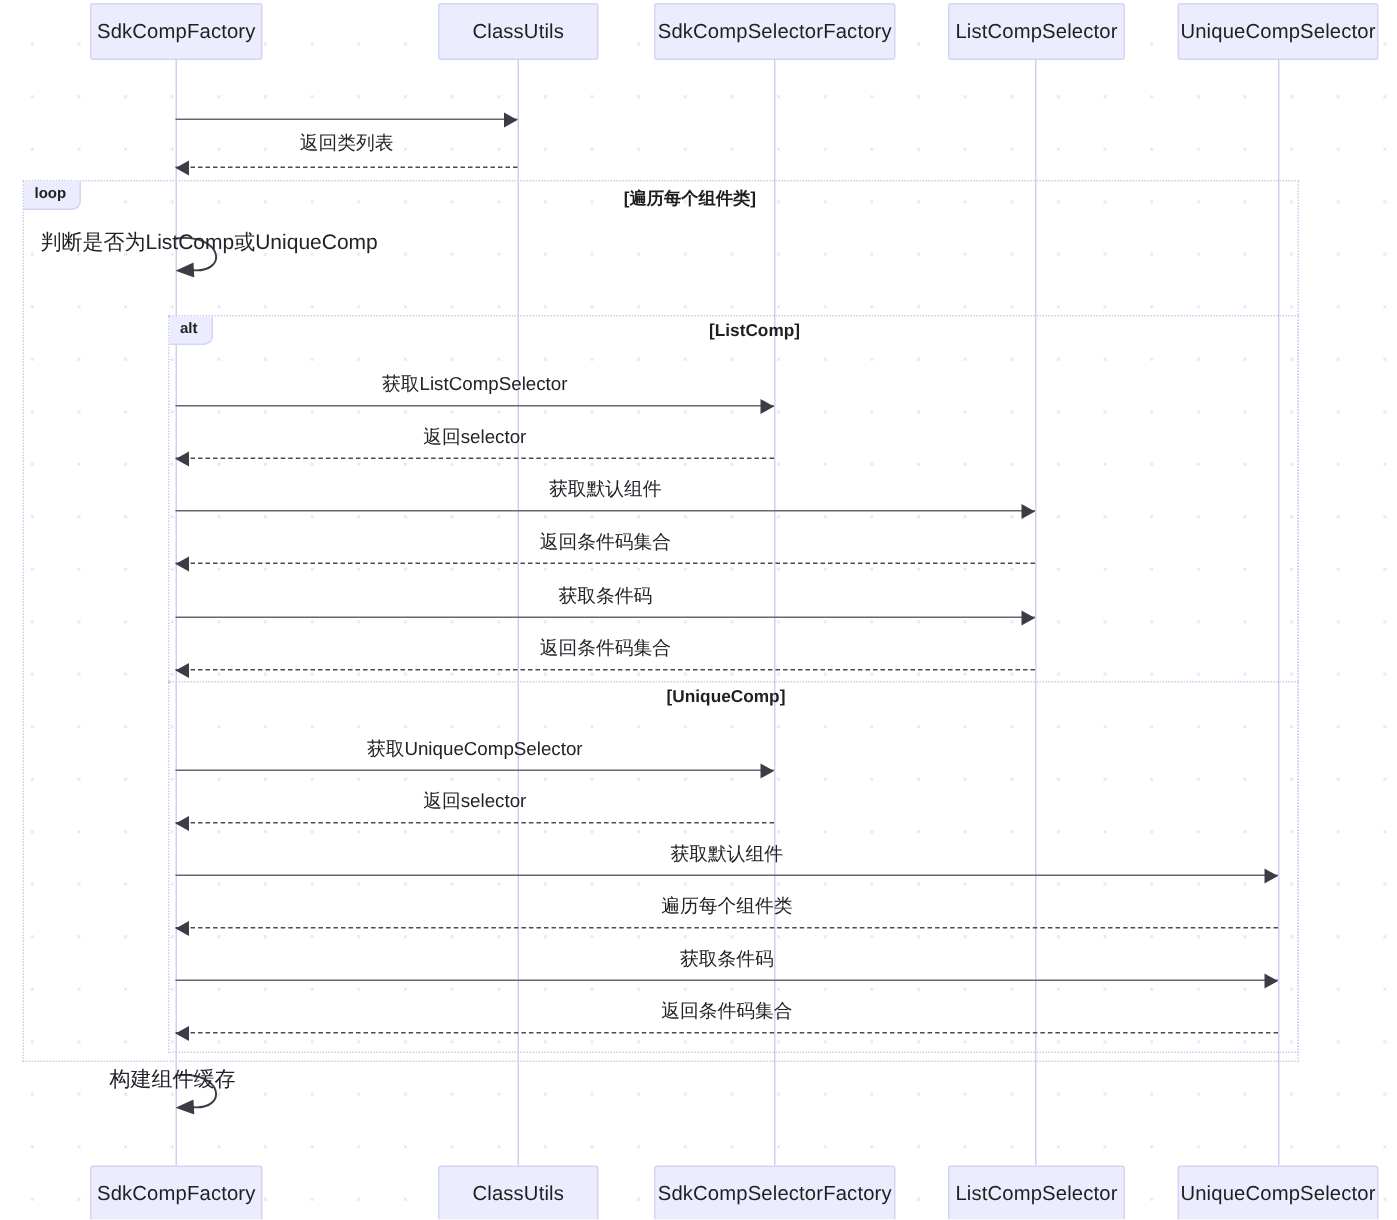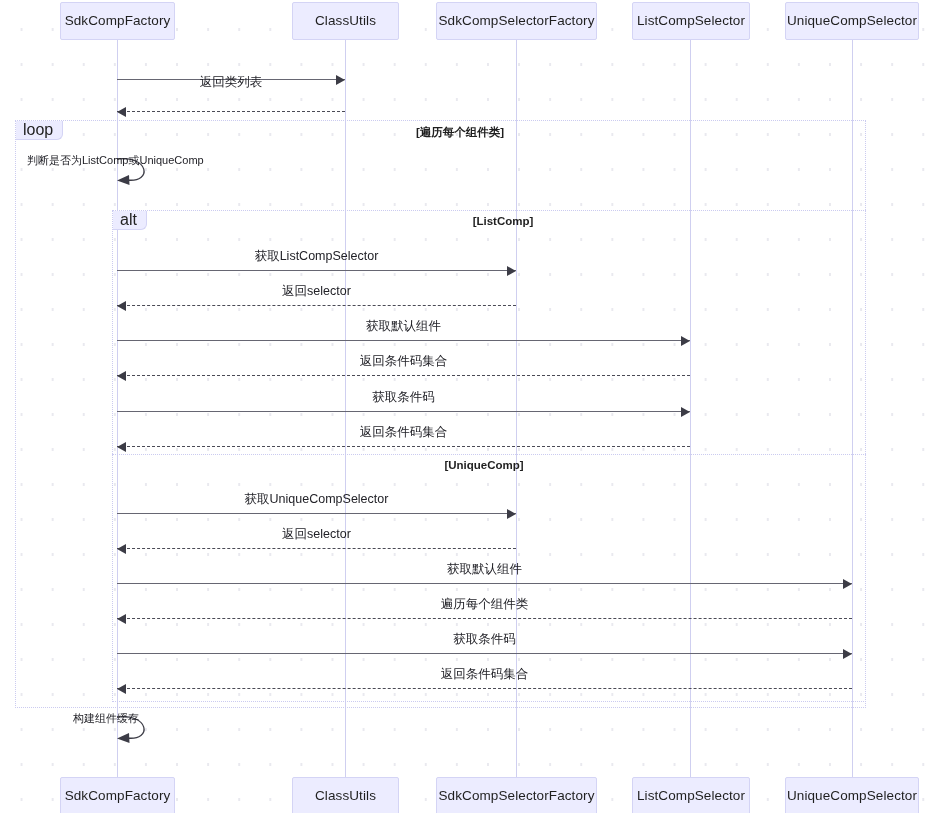--- a/index.html
+++ b/index.html
@@ -51,26 +51,26 @@
     border: 1.5px dotted #cbcbf0;
     background: transparent;
   }
   .fragment-tab {
     position: absolute;
     background: #ececff;
     border: 1px solid #d4d4f5;
     border-top: none;
     border-left: none;
     border-radius: 0 0 6px 0;
-    font-size: 16px;
+    font-size: 10px;
     line-height: 17px;
     height: 18px;
     padding: 0 9px 0 7px;
     color: #222;
-    font-weight: 400;
+    font-weight: 700;
     left: 0;
     top: 0;
   }
   .fragment-cond {
     position: absolute;
     font-size: 11.5px;
     color: #1f1f1f;
     font-weight: 700;
     white-space: nowrap;
     transform: translateX(-50%);
@@ -114,21 +114,21 @@
     transform: translateX(-50%);
   }
 
   
   .self-msg {
     position: absolute;
   }
   .self-msg svg { display: block; }
   .self-label {
     position: absolute;
-    font-size: 11px;
+    font-size: 14px;
     color: #222228;
     white-space: nowrap;
     text-align: center;
   }
 </style>
 </head>
 <body>
 
 <div id="canvas">
     <div class="lifeline" style="left: 116.5px; top: 40px; height: 737px;"></div>
@@ -143,21 +143,21 @@
     <div class="fragment" style="left: 112px; top: 210px; width: 754px; height: 492px;">
       <div class="fragment-tab">alt</div>
     </div>
     <div class="fragment-cond" style="left: 503px; top: 215px;">[ListComp]</div>
     <div class="alt-divider" style="left: 112px; top: 454px; width: 754px;"></div>
     <div class="fragment-cond" style="left: 484px; top: 459px;">[UniqueComp]</div>
     <div class="msg-line" style="left: 117px; top: 79px; width: 228px;"></div>
     <div class="arrow-head right" style="left: 336px; top: 75px;"></div>
     <div class="msg-line dashed" style="left: 117px; top: 111px; width: 228px;"></div>
     <div class="arrow-head left" style="left: 117px; top: 107px;"></div>
-    <div class="msg-label" style="left: 231px; top: 74px;">返回类列表</div>
+    <div class="msg-label" style="left: 231px; top: 87px;">返回类列表</div>
     <div class="msg-line" style="left: 117px; top: 270px; width: 399px;"></div>
     <div class="arrow-head right" style="left: 507px; top: 266px;"></div>
     <div class="msg-label" style="left: 316.5px; top: 248px;">获取ListCompSelector</div>
     <div class="msg-line dashed" style="left: 117px; top: 305px; width: 399px;"></div>
     <div class="arrow-head left" style="left: 117px; top: 301px;"></div>
     <div class="msg-label" style="left: 316.5px; top: 283px;">返回selector</div>
     <div class="msg-line" style="left: 117px; top: 340px; width: 573px;"></div>
     <div class="arrow-head right" style="left: 681px; top: 336px;"></div>
     <div class="msg-label" style="left: 403.5px; top: 318px;">获取默认组件</div>
     <div class="msg-line dashed" style="left: 117px; top: 375px; width: 573px;"></div>

